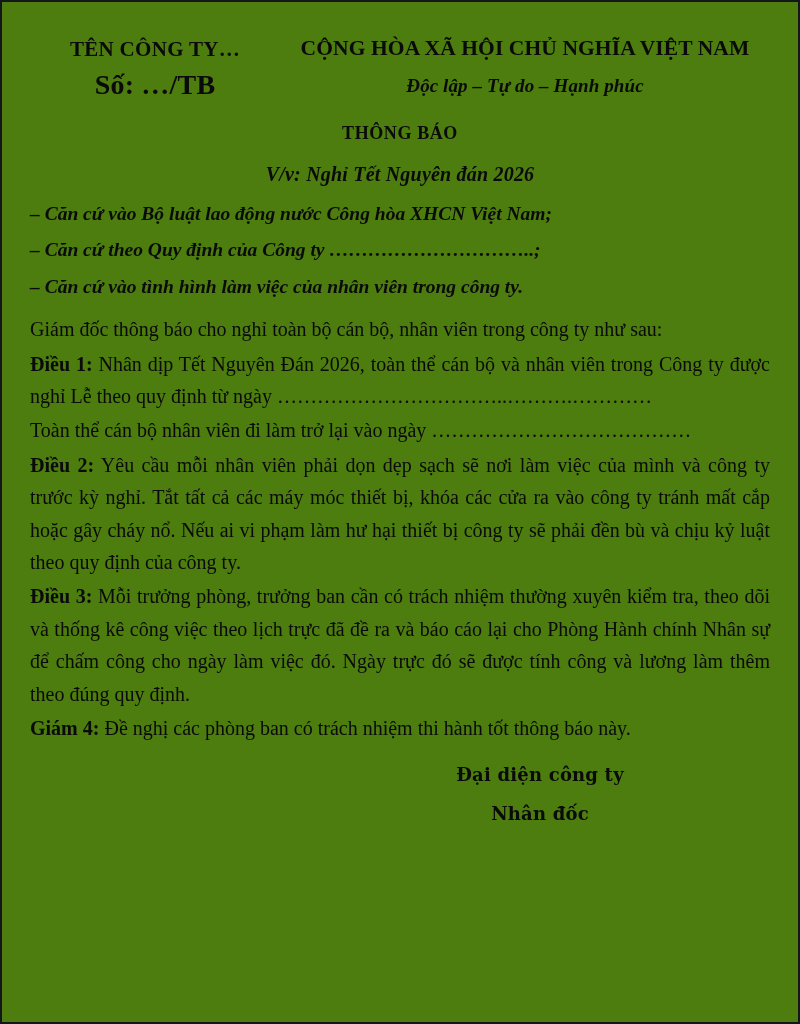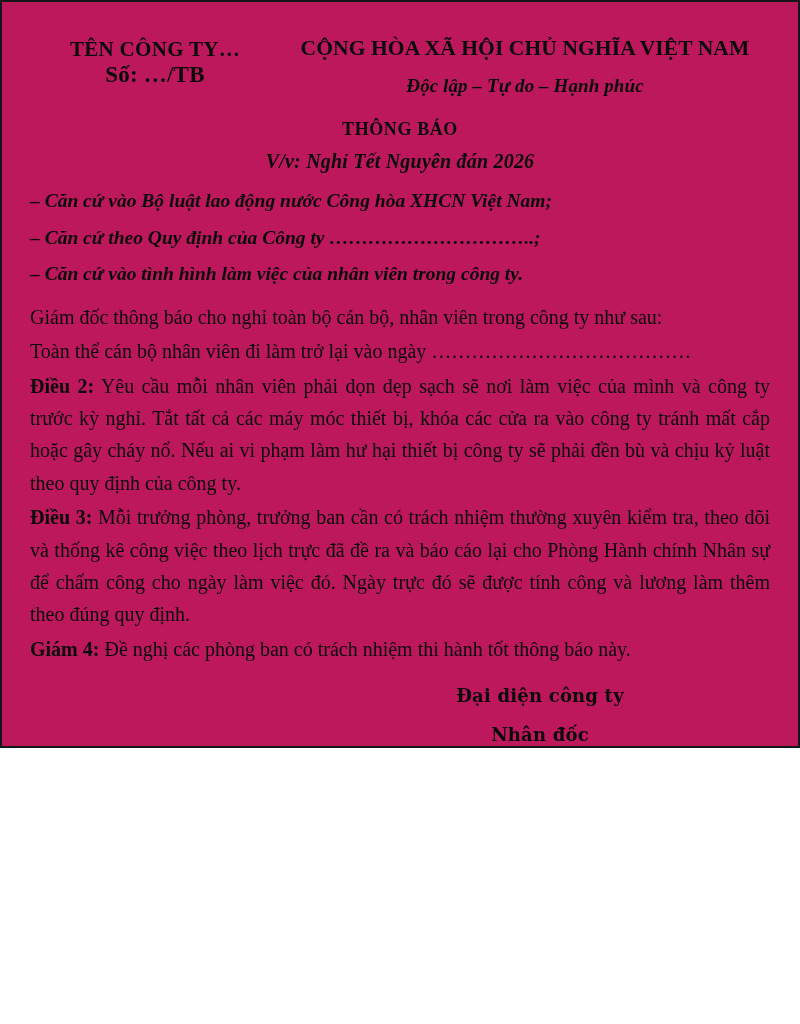--- a/index.html
+++ b/index.html
@@ -12,22 +12,22 @@
     width: 800px;
     height: 1024px;
     font-family: "Liberation Serif", "DejaVu Serif", serif;
     color: #0a0a0a;
     overflow: hidden;
   }
 
   .page {
     position: relative;
     width: 800px;
-    height: 748px;
-    background: #be185d;
+    height: 1024px;
+    background: #4d7c0f;
     border: 2px solid #15161a;
     padding: 30px 28px 14px 28px;
   }
 
   
   .header-row {
     display: flex;
     align-items: flex-start;
     width: 100%;
     padding-top: 4px;
@@ -44,22 +44,22 @@
   }
   .org-name {
     font-weight: bold;
     font-size: 21px;
     letter-spacing: 0.3px;
     line-height: 1.18;
     white-space: nowrap;
   }
   .doc-number {
     font-weight: bold;
-    font-size: 23px;
-    margin-top: 0;
+    font-size: 28px;
+    margin-top: 7px;
     letter-spacing: 0.2px;
   }
   .nation-line {
     font-weight: bold;
     font-size: 21.5px;
     letter-spacing: 0.1px;
     line-height: 1.18;
     white-space: nowrap;
   }
   .motto-line {
@@ -77,21 +77,21 @@
   }
   .doc-title {
     font-weight: bold;
     font-size: 18px;
     letter-spacing: 0.6px;
   }
   .doc-subtitle {
     font-weight: bold;
     font-style: italic;
     font-size: 20px;
-    margin-top: 10px;
+    margin-top: 19px;
     letter-spacing: 0.2px;
   }
 
   
   .basis-block {
     margin-top: 18px;
   }
   .basis-line {
     font-weight: bold;
     font-style: italic;
@@ -166,20 +166,23 @@
     <div class="basis-line">– Căn cứ theo Quy định của Công ty …………………………..;</div>
     <div class="basis-line">– Căn cứ vào tình hình làm việc của nhân viên trong công ty.</div>
   </div>
 
   <div class="body-block">
 
     <p class="para single">
       <span>Giám đốc thông báo cho nghỉ toàn bộ cán bộ, nhân viên trong công ty như sau:</span>
     </p>
 
+    <p class="para">
+      <span class="lead">Điều 1:</span><span> Nhân dịp Tết Nguyên Đán 2026, toàn thể cán bộ và nhân viên trong Công ty được nghỉ Lễ theo quy định từ ngày ……………………………..……….…………</span>
+    </p>
 
     <p class="para single">
       <span>Toàn thể cán bộ nhân viên đi làm trở lại vào ngày …………………………………</span>
     </p>
 
     <p class="para">
       <span class="lead">Điều 2:</span><span> Yêu cầu mỗi nhân viên phải dọn dẹp sạch sẽ nơi làm việc của mình và công ty trước kỳ nghỉ. Tắt tất cả các máy móc thiết bị, khóa các cửa ra vào công ty tránh mất cắp hoặc gây cháy nổ. Nếu ai vi phạm làm hư hại thiết bị công ty sẽ phải đền bù và chịu kỷ luật theo quy định của công ty.</span>
     </p>
 
     <p class="para">

